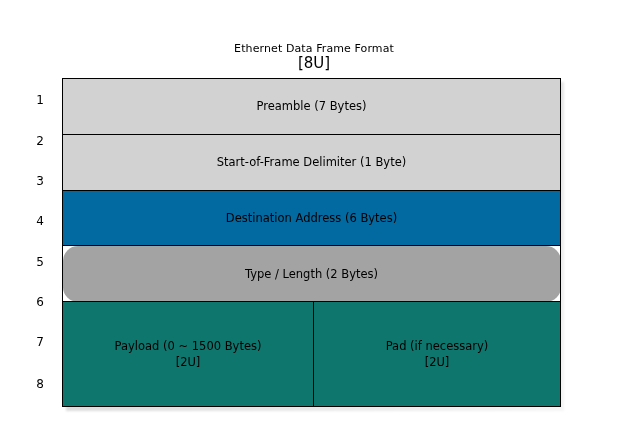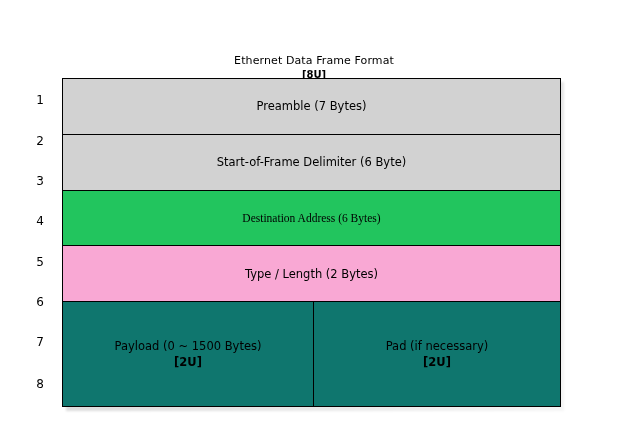--- a/index.html
+++ b/index.html
@@ -17,31 +17,29 @@
   }
 
   
   #title-block {
     position: absolute;
     left: 0;
     top: 42px;
     width: 628px;
     text-align: center;
     line-height: 14px;
-    margin-top: 12px;
   }
   #title-block .title-main {
     font-size: 11px;
     letter-spacing: 0.1px;
     display: block;
   }
   #title-block .title-sub {
-    font-size: 10px;
+    font-size: 15px;
     display: block;
-    font-weight: bold;
   }
 
   
   #frame-diagram {
     position: absolute;
     left: 62px;
     top: 78px;
     width: 498px;
     height: 329px;
   }
@@ -72,26 +70,26 @@
     border: 1px solid #000000;
     text-align: center;
     vertical-align: middle;
     font-size: 11.5px;
     padding: 4px;
     line-height: 16px;
   }
 
   
   .fill-gray   { background: #d2d2d2; }
-  .fill-blue   { background: #22c55e; font-family: Liberation Serif, serif; }
-  .fill-yellow { background: #f9a8d4; }
+  .fill-blue   { background: #0369a1; }
+  .fill-yellow { background: #a3a3a3; border-radius: 15px; }
   .fill-white  { background: #0f766e; }
 
   .cell-label { display: block; }
-  .cell-sub   { display: block; font-weight: bold; }
+  .cell-sub   { display: block; }
 
   
   #row-numbers {
     position: absolute;
     left: 0;
     top: 78px;
     width: 56px;
     height: 329px;
     z-index: 2;
   }
@@ -129,21 +127,21 @@
       <col style="width:247px">
     </colgroup>
     <tbody>
       <tr>
         <td class="fill-gray" colspan="2" style="height:40px">
           <span class="cell-label">Preamble (7 Bytes)</span>
         </td>
       </tr>
       <tr>
         <td class="fill-gray" colspan="2" style="height:40px">
-          <span class="cell-label">Start-of-Frame Delimiter (6 Byte)</span>
+          <span class="cell-label">Start-of-Frame Delimiter (1 Byte)</span>
         </td>
       </tr>
       <tr>
         <td class="fill-blue" colspan="2" style="height:40px">
           <span class="cell-label">Destination Address (6 Bytes)</span>
         </td>
       </tr>
       <tr>
         <td class="fill-yellow" colspan="2" style="height:40px">
           <span class="cell-label">Type / Length (2 Bytes)</span>

